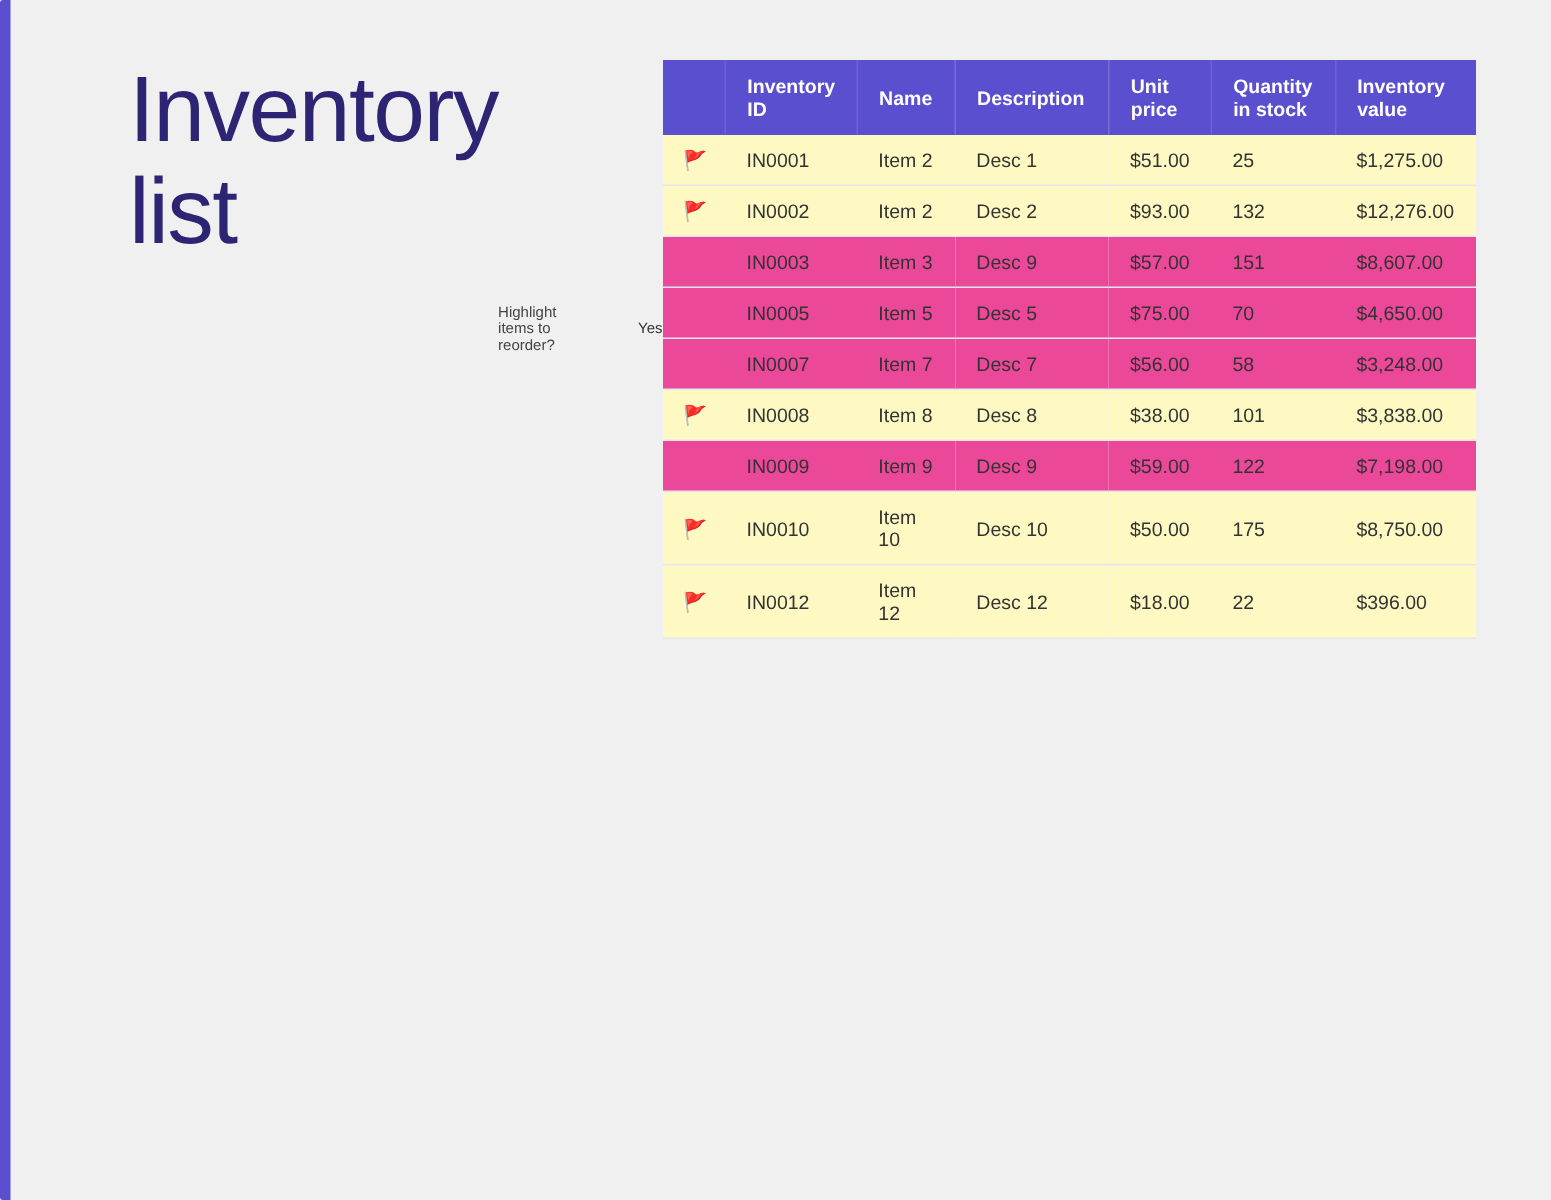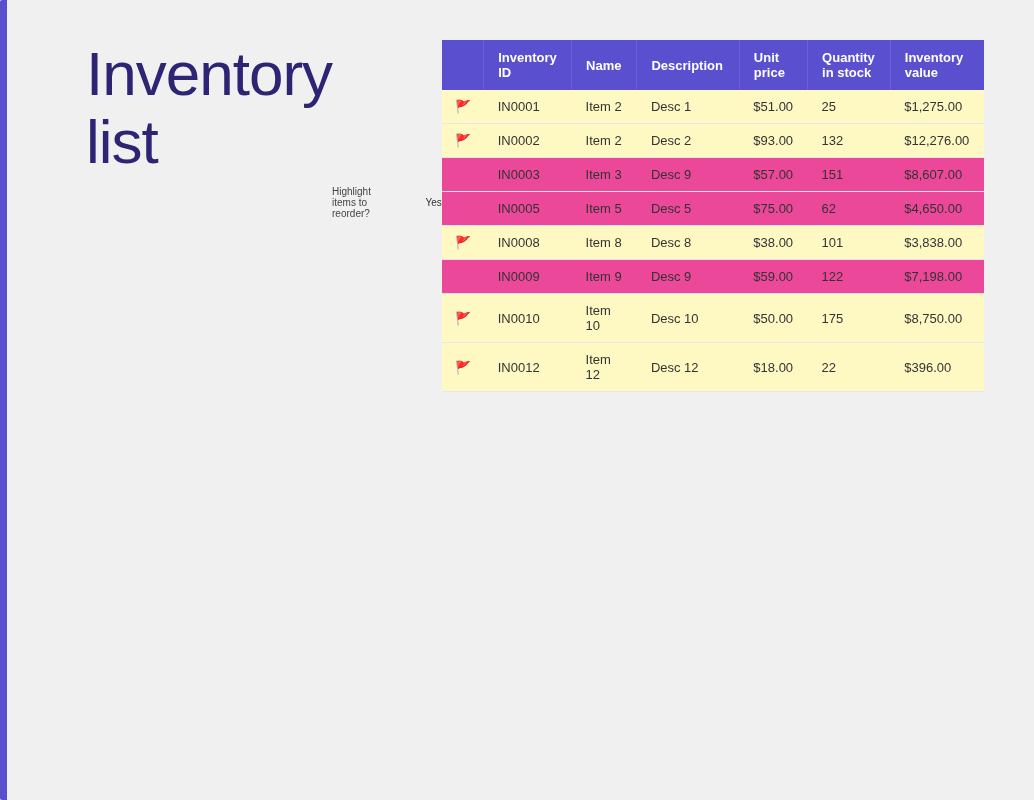--- a/index.html
+++ b/index.html
@@ -145,22 +145,31 @@
             <td class="col-price">$57.00</td>
             <td class="col-qty">151</td>
             <td class="col-value">$8,607.00</td>
           </tr>
           <tr>
             <td class="flag-cell"></td>
             <td class="col-id">IN0005</td>
             <td class="col-name">Item 5</td>
             <td class="col-desc">Desc 5</td>
             <td class="col-price">$75.00</td>
-            <td class="col-qty">62</td>
+            <td class="col-qty">70</td>
             <td class="col-value">$4,650.00</td>
+          </tr>
+          <tr>
+            <td class="flag-cell"></td>
+            <td class="col-id">IN0007</td>
+            <td class="col-name">Item 7</td>
+            <td class="col-desc">Desc 7</td>
+            <td class="col-price">$56.00</td>
+            <td class="col-qty">58</td>
+            <td class="col-value">$3,248.00</td>
           </tr>
           <tr class="highlighted">
             <td class="flag-cell"><span class="flag-icon"></span></td>
             <td class="col-id">IN0008</td>
             <td class="col-name">Item 8</td>
             <td class="col-desc">Desc 8</td>
             <td class="col-price">$38.00</td>
             <td class="col-qty">101</td>
             <td class="col-value">$3,838.00</td>
           </tr>

